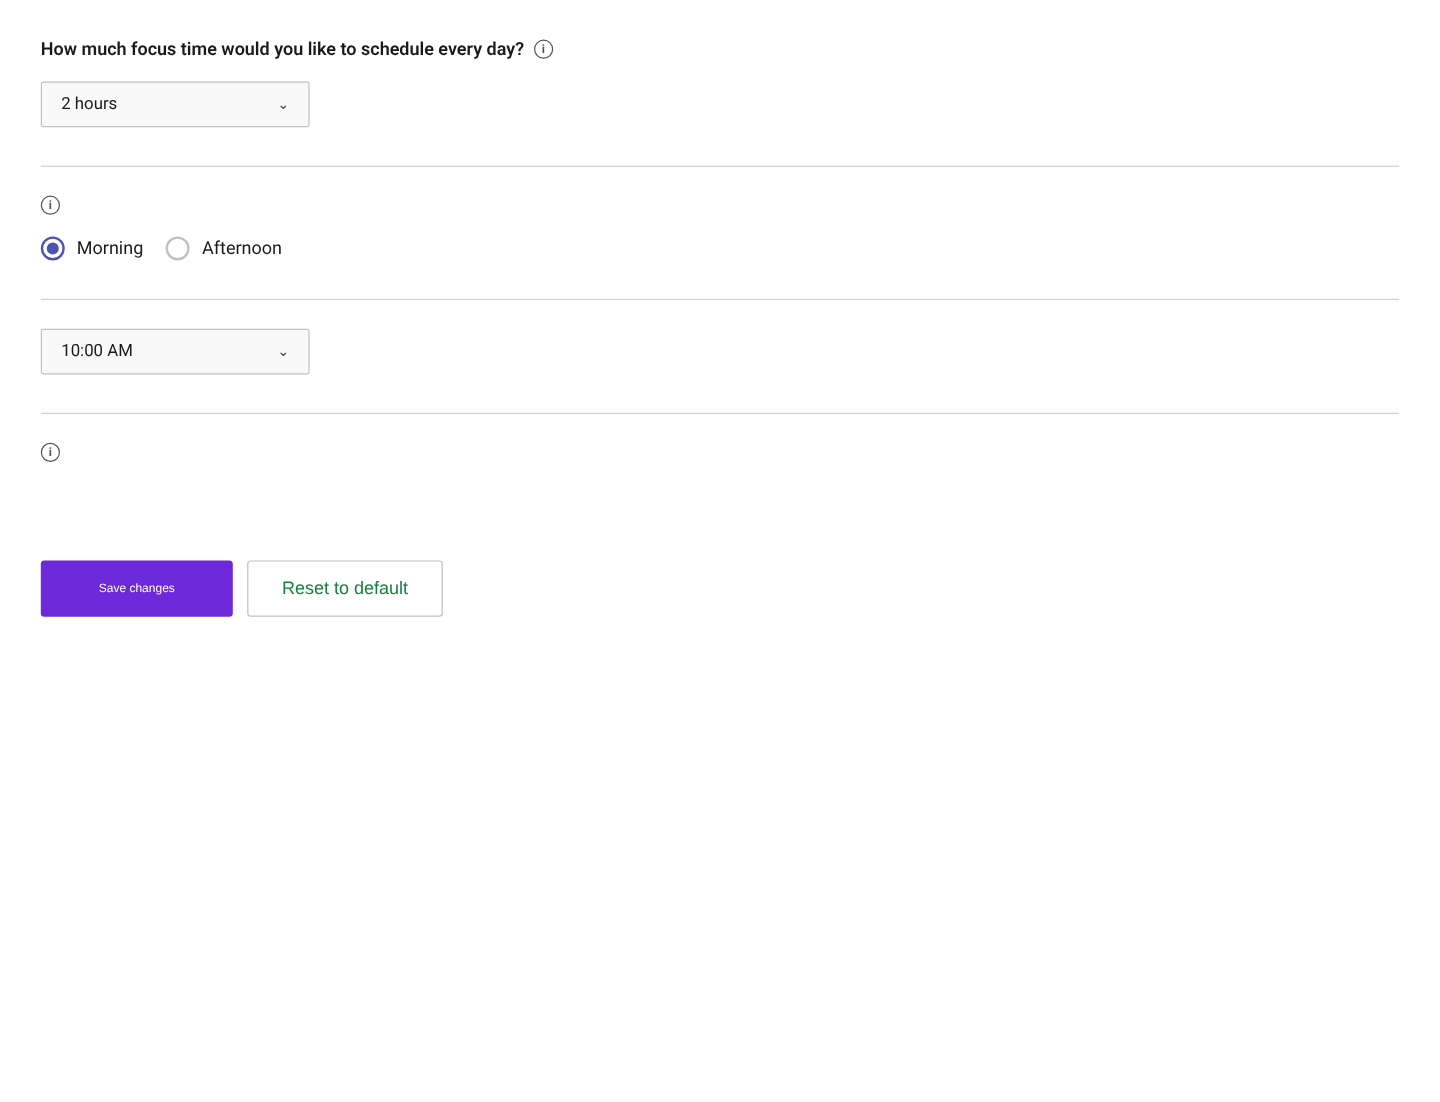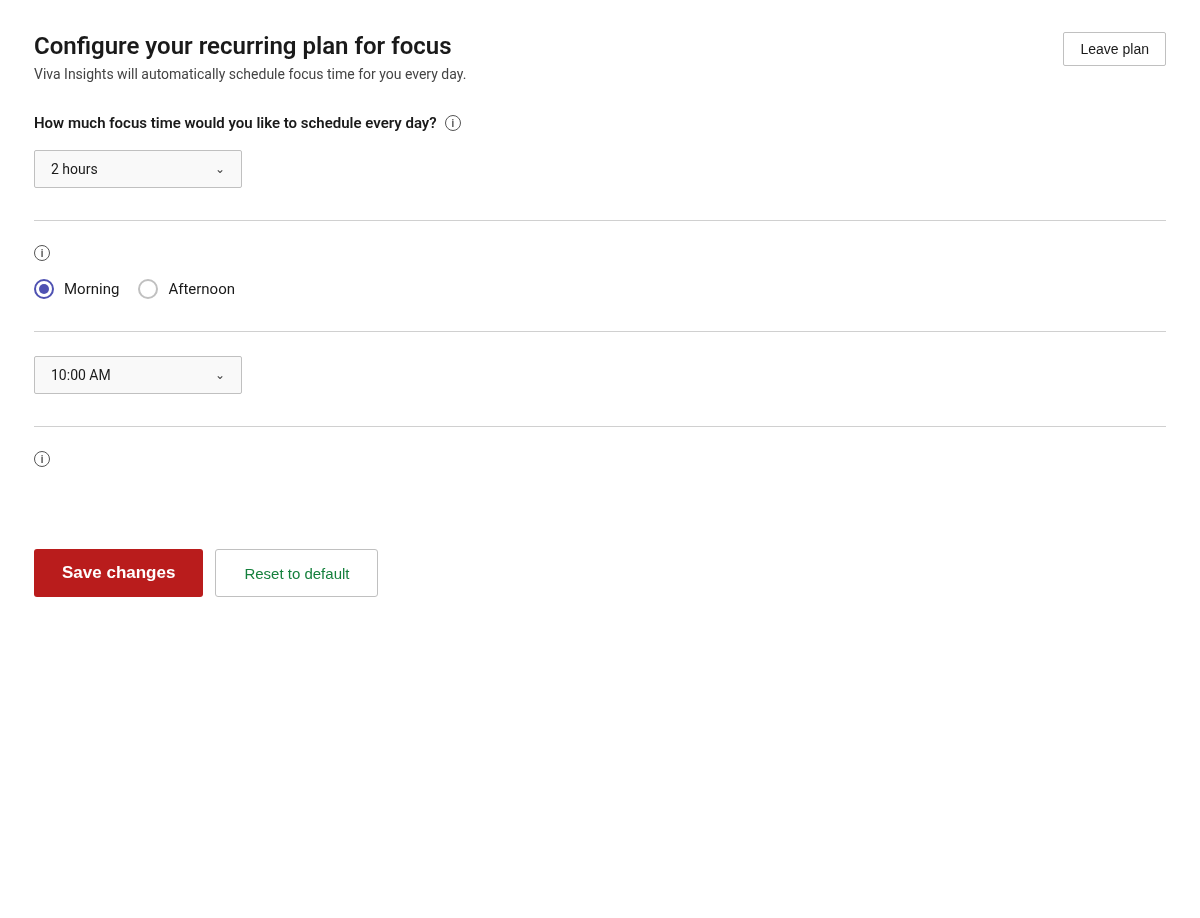--- a/index.html
+++ b/index.html
@@ -93,21 +93,21 @@
     .dropdown-select {
       display: flex;
       align-items: center;
       justify-content: space-between;
       border: 1px solid #c0c0c0;
       background: #f9f9f9;
       padding: 10px 16px;
       font-size: 14px;
       cursor: pointer;
       border-radius: 2px;
-      width: 208px;
+      width: 224px;
       color: #1a1a1a;
       user-select: none;
     }
 
     .chevron-icon {
       font-size: 12px;
       color: #444;
     }
 
     .radio-group {
@@ -150,26 +150,26 @@
       background: #4f52b2;
     }
 
     .button-row {
       display: flex;
       gap: 12px;
       margin-top: 40px;
     }
 
     .save-btn {
-      background: #b91c1c;
+      background: #6d28d9;
       color: #ffffff;
       border: none;
       padding: 14px 28px;
-      font-size: 17px;
-      font-weight: 700;
+      font-size: 10px;
+      font-weight: 400;
       border-radius: 3px;
       cursor: pointer;
       min-width: 160px;
     }
 
     .reset-btn {
       background: #ffffff;
       color: #15803d;
       border: 1px solid #c0c0c0;
       padding: 14px 28px;
@@ -182,27 +182,20 @@
 
     .section-content {
       padding-bottom: 24px;
     }
   </style>
 </head>
 <body>
 
 <div class="page-container">
 
-  <div class="header-row">
-    <div class="header-text">
-      <h1>Configure your recurring plan for focus</h1>
-      <p>Viva Insights will automatically schedule focus time for you every day.</p>
-    </div>
-    <button class="leave-plan-btn">Leave plan</button>
-  </div>
 
   <div class="section">
     <div class="section-content">
       <div class="section-title">
         <span>How much focus time would you like to schedule every day?</span>
         <span class="info-icon">i</span>
       </div>
       <div class="dropdown-select">
         <span>2 hours</span>
         <span class="chevron-icon">⌄</span>

